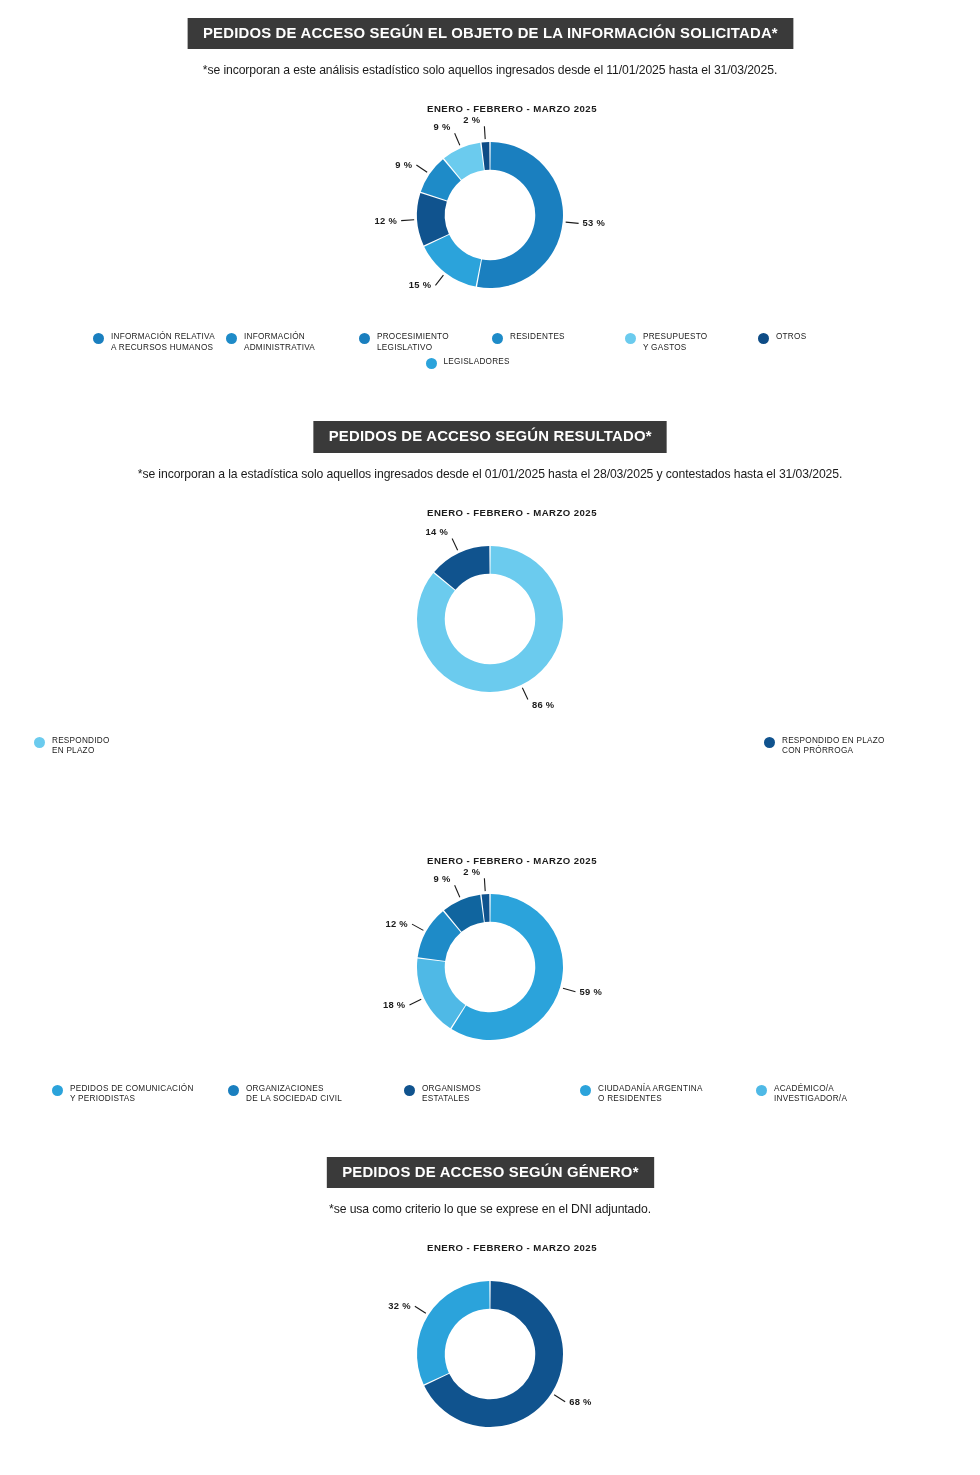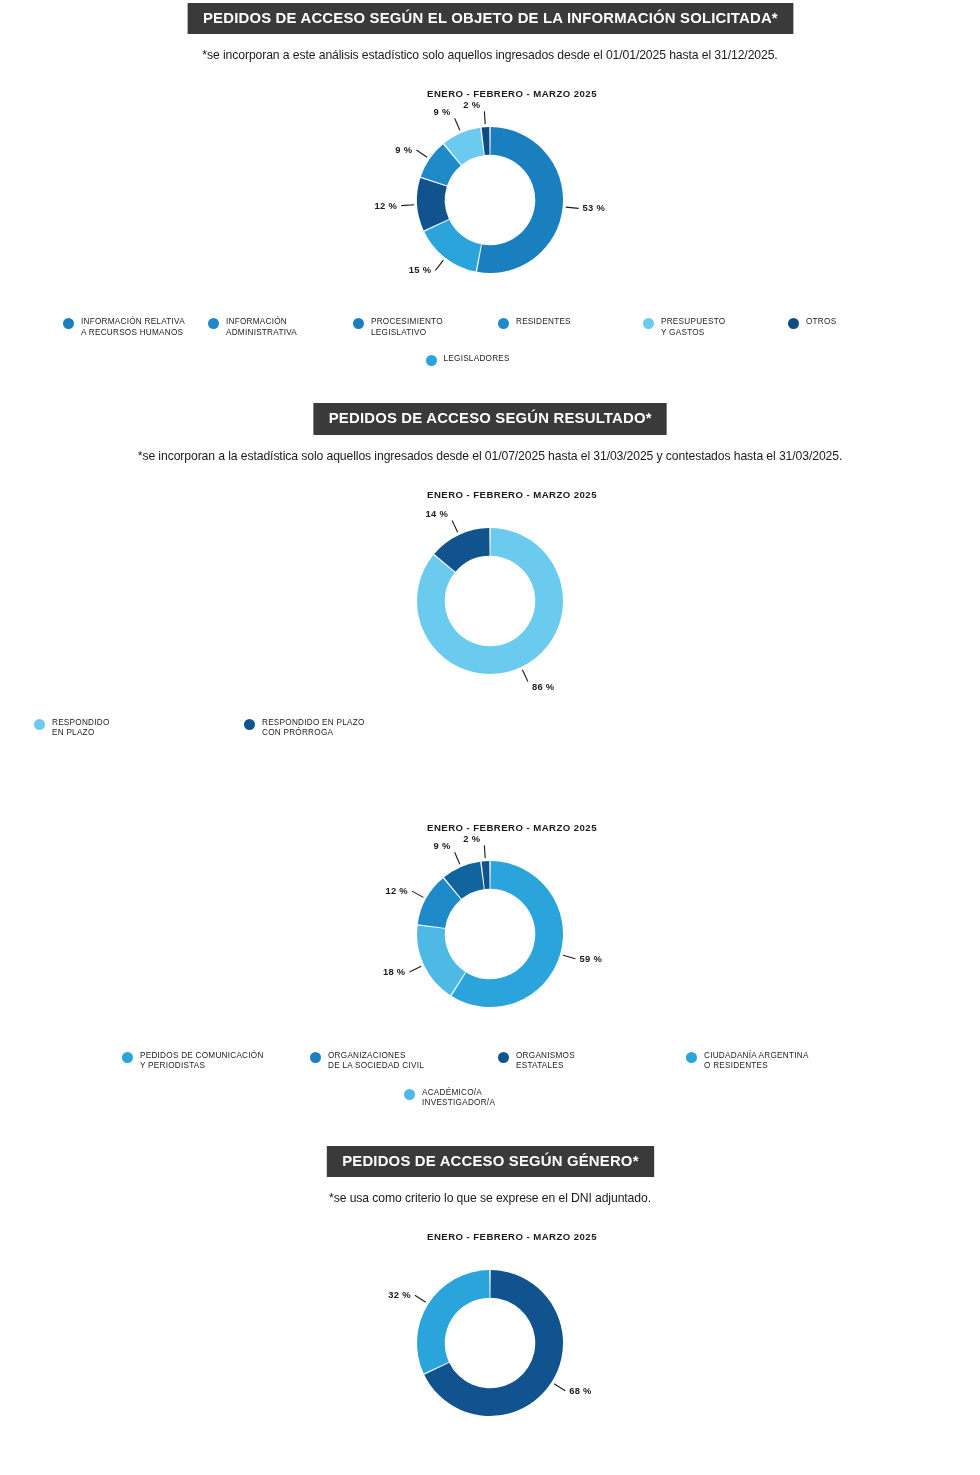--- a/index.html
+++ b/index.html
@@ -16,21 +16,21 @@
     background: #ffffff;
     position: relative;
     display: flex;
     flex-direction: column;
   }
   .content { flex: 1 0 auto; }
 
   
   .section {
     width: 100%;
-    padding-top: 3px;
+    padding-top: 18px;
   }
   .title-wrap {
     display: flex;
     justify-content: center;
   }
   .banner {
     background: #3a3a3a;
     color: #ffffff;
     font-weight: bold;
     font-size: 15.5px;
@@ -73,33 +73,33 @@
     fill: #1b1b1b;
     letter-spacing: 0.3px;
   }
   .leader { stroke: #1b1b1b; stroke-width: 1.1; fill: none; }
 
   
   .legend {
     display: flex;
     justify-content: center;
     flex-wrap: wrap;
-    gap: 16px;
+    gap: 4px;
     margin-top: 22px;
     padding: 0 34px;
   }
   .legend.cols7 .legend-item { width: 129px; }
   .legend.cols5 .legend-item { width: 172px; }
   .legend.cols2 .legend-item { width: 182px; }
   .legend-item {
     display: flex;
     align-items: flex-start;
     gap: 7px;
   }
-  .legend.cols2 { justify-content: flex-start; gap: 28px; }
+  .legend.cols2 { justify-content: space-between; gap: 28px; }
   .legend-dot {
     width: 11px; height: 11px;
     border-radius: 50%;
     flex: 0 0 auto;
     margin-top: 1px;
   }
   .legend-label {
     font-size: 8.2px;
     line-height: 1.28;
     color: #1b1b1b;
@@ -111,21 +111,21 @@
 </style>
 </head>
 <body>
 
 <div class="page">
   <div class="content" id="sections-root">
       <div class="section">
         <div class="title-wrap">
           <div class="banner">PEDIDOS DE ACCESO SEGÚN EL OBJETO DE LA INFORMACIÓN SOLICITADA*</div>
         </div>
-        <div class="note">*se incorporan a este análisis estadístico solo aquellos ingresados desde el 01/01/2025 hasta el 31/12/2025.</div>
+        <div class="note">*se incorporan a este análisis estadístico solo aquellos ingresados desde el 11/01/2025 hasta el 31/03/2025.</div>
         <div class="chart-period">ENERO - FEBRERO - MARZO 2025</div>
         <div class="chart-area">
           <svg viewBox="0 0 320 190" width="320" height="190" class="donut-svg">
             <path d="M 160.7007389327552 22.003363331259422 A 73 73 0 1 1 147.01012118040956 166.83497092817925 L 151.94627513185392 139.53768197547112 A 45.26 45.26 0 1 0 160.43445813830823 49.742085265380844 Z" fill="#1A7FBF"></path>
             <line x1="235.6627093098341" y1="102.15223181220709" x2="248.60501484967415" y2="103.37563988534778" class="leader"></line>
             <text x="252.60501484967415" y="106.37563988534778" text-anchor="start" class="slice-label">53 %</text>
             <path d="M 145.6334673409402 166.57236016337708 A 73 73 0 0 1 94.24902852945108 126.71450379052246 L 119.23439768825968 114.66299235012391 A 45.26 45.26 0 0 0 151.0927497513829 139.3748633012938 Z" fill="#2BA3DB"></path>
             <line x1="113.41906392237378" y1="155.05178094055248" x2="105.45127222488509" y2="165.32379610143644" class="leader"></line>
             <text x="101.45127222488509" y="168.32379610143644" text-anchor="end" class="slice-label">15 %</text>
             <path d="M 93.65230827672991 125.44640870437625 A 73 73 0 0 1 90.359532789723 73.10924106536427 L 116.82291032962826 81.42772946052585 A 45.26 45.26 0 0 0 118.86443113157254 113.87677339671328 Z" fill="#10538E"></path>
@@ -175,21 +175,21 @@
             <span class="legend-dot" style="background: rgb(43, 163, 219);"></span>
             <span class="legend-label">LEGISLADORES</span>
           </div>
         </div>
       </div>
       <div class="section">
         <div class="spacer-lg"></div>
         <div class="title-wrap">
           <div class="banner">PEDIDOS DE ACCESO SEGÚN RESULTADO*</div>
         </div>
-        <div class="note">*se incorporan a la estadística solo aquellos ingresados desde el 01/07/2025 hasta el 31/03/2025 y contestados hasta el 31/03/2025.</div>
+        <div class="note">*se incorporan a la estadística solo aquellos ingresados desde el 01/01/2025 hasta el 28/03/2025 y contestados hasta el 31/03/2025.</div>
         <div class="chart-period">ENERO - FEBRERO - MARZO 2025</div>
         <div class="chart-area">
           <svg viewBox="0 0 320 190" width="320" height="190" class="donut-svg">
             <path d="M 160.7007389327552 22.003363331259422 A 73 73 0 1 1 103.30845696235356 49.01012124379234 L 124.85124331665921 66.48627517115125 A 45.26 45.26 0 1 0 160.43445813830823 49.742085265380844 Z" fill="#6BCBEE"></path>
             <line x1="192.3592261589455" y1="163.7668559874175" x2="197.89435694929142" y2="175.52960766947575" class="leader"></line>
             <text x="201.89435694929142" y="183.52960766947575" text-anchor="start" class="slice-label">86 %</text>
             <path d="M 104.20179257493172 47.93026398895938 A 73 73 0 0 1 159.29926106724474 22.003363331259422 L 159.56554186169174 49.742085265380844 A 45.26 45.26 0 0 0 125.40511139645767 65.81676367315481 Z" fill="#10538E"></path>
             <line x1="127.64077384105445" y1="26.233144012582528" x2="122.10564305070851" y2="14.470392330524277" class="leader"></line>
             <text x="118.10564305070851" y="11.470392330524277" text-anchor="end" class="slice-label">14 %</text>
           </svg>

